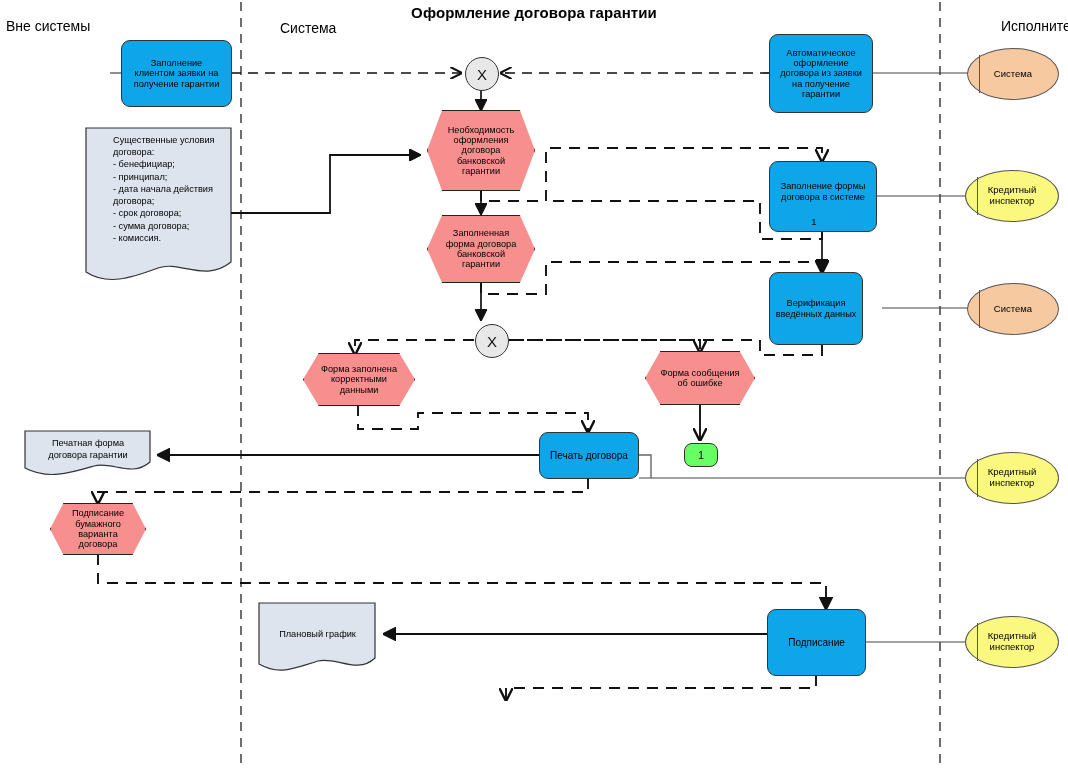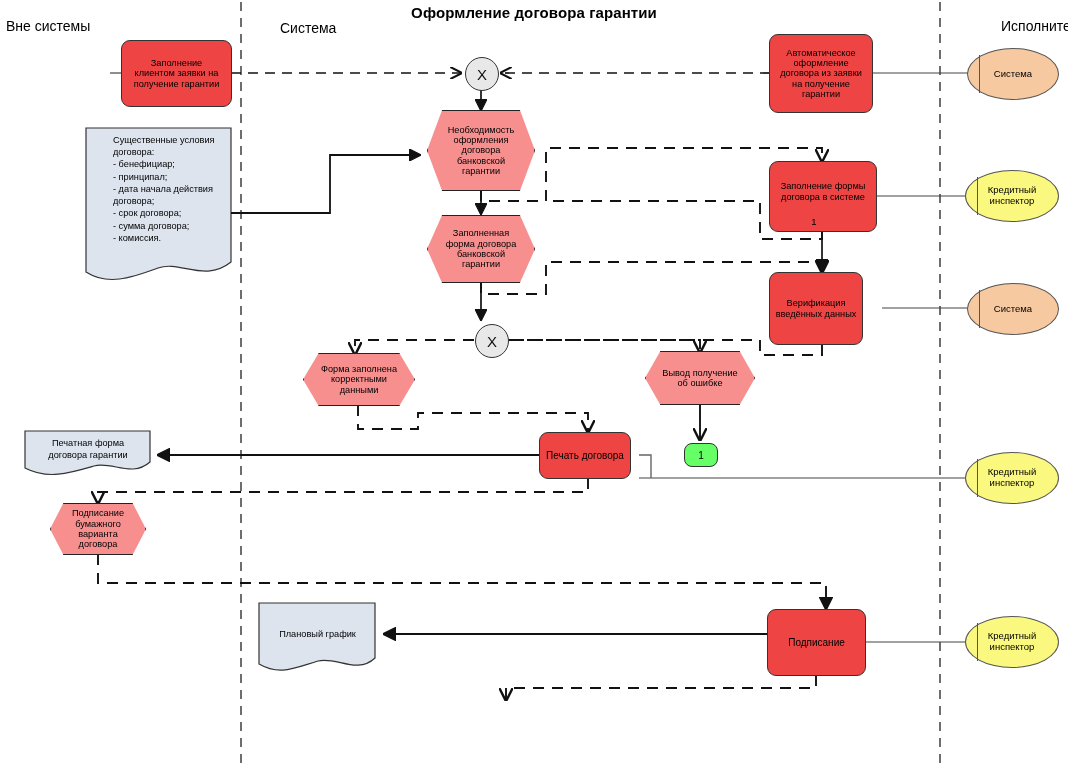--- a/index.html
+++ b/index.html
@@ -46,21 +46,21 @@
     align-items: center;
     justify-content: center;
     text-align: center;
     color: #000;
     line-height: 1.12;
     font-size: 9.2px;
   }
   .node span { display: block; width: 100%; padding: 0 3px; }
   
   .proc {
-    background: #ef4444;
+    background: #0ea5e9;
     border: 1.2px solid #333;
     border-radius: 9px;
   }
   
   .hexa {
     background: #f78f8f;
     border: 1.2px solid #222;
     clip-path: polygon(14% 0%, 86% 0%, 100% 50%, 86% 100%, 14% 100%, 0% 50%);
     border-radius: 0;
   }
@@ -268,21 +268,21 @@
     <span style="white-space:pre-line; transform:translateY(-5px);">Заполнение формы
 договора в системе</span>
     <span class="corner-num">1</span>
   </div>
 
   <div class="node proc" style="left:769px; top:272px; width:94px; height:73px;">
     <span style="white-space:pre-line;">Верификация
 введённых данных</span>
   </div>
 
-  <div class="node proc" style="left:539px; top:432px; width:92px; height:47px; font-size:10px;">
+  <div class="node proc" style="left:539px; top:432px; width:100px; height:47px; font-size:10px;">
     <span>Печать договора</span>
   </div>
 
   <div class="node proc" style="left:767px; top:609px; width:99px; height:67px; font-size:10px;">
     <span>Подписание</span>
   </div>
 
   <div class="node hexa" style="left:427px; top:110px; width:108px; height:81px;">
     <span style="white-space:pre-line;">Необходимость
 оформления
@@ -298,21 +298,21 @@
 гарантии</span>
   </div>
 
   <div class="node hexa" style="left:303px; top:353px; width:112px; height:53px;align-items:center;">
     <span style="white-space:pre-line;">Форма заполнена
 корректными
 данными</span>
   </div>
 
   <div class="node hexa" style="left:645px; top:351px; width:110px; height:54px;">
-    <span style="white-space:pre-line;">Вывод получение
+    <span style="white-space:pre-line;">Форма сообщения
 об ошибке</span>
   </div>
 
   <div class="node hexa" style="left:50px; top:503px; width:96px; height:52px;">
     <span style="white-space:pre-line;">Подписание
 бумажного
 варианта
 договора</span>
   </div>
 

